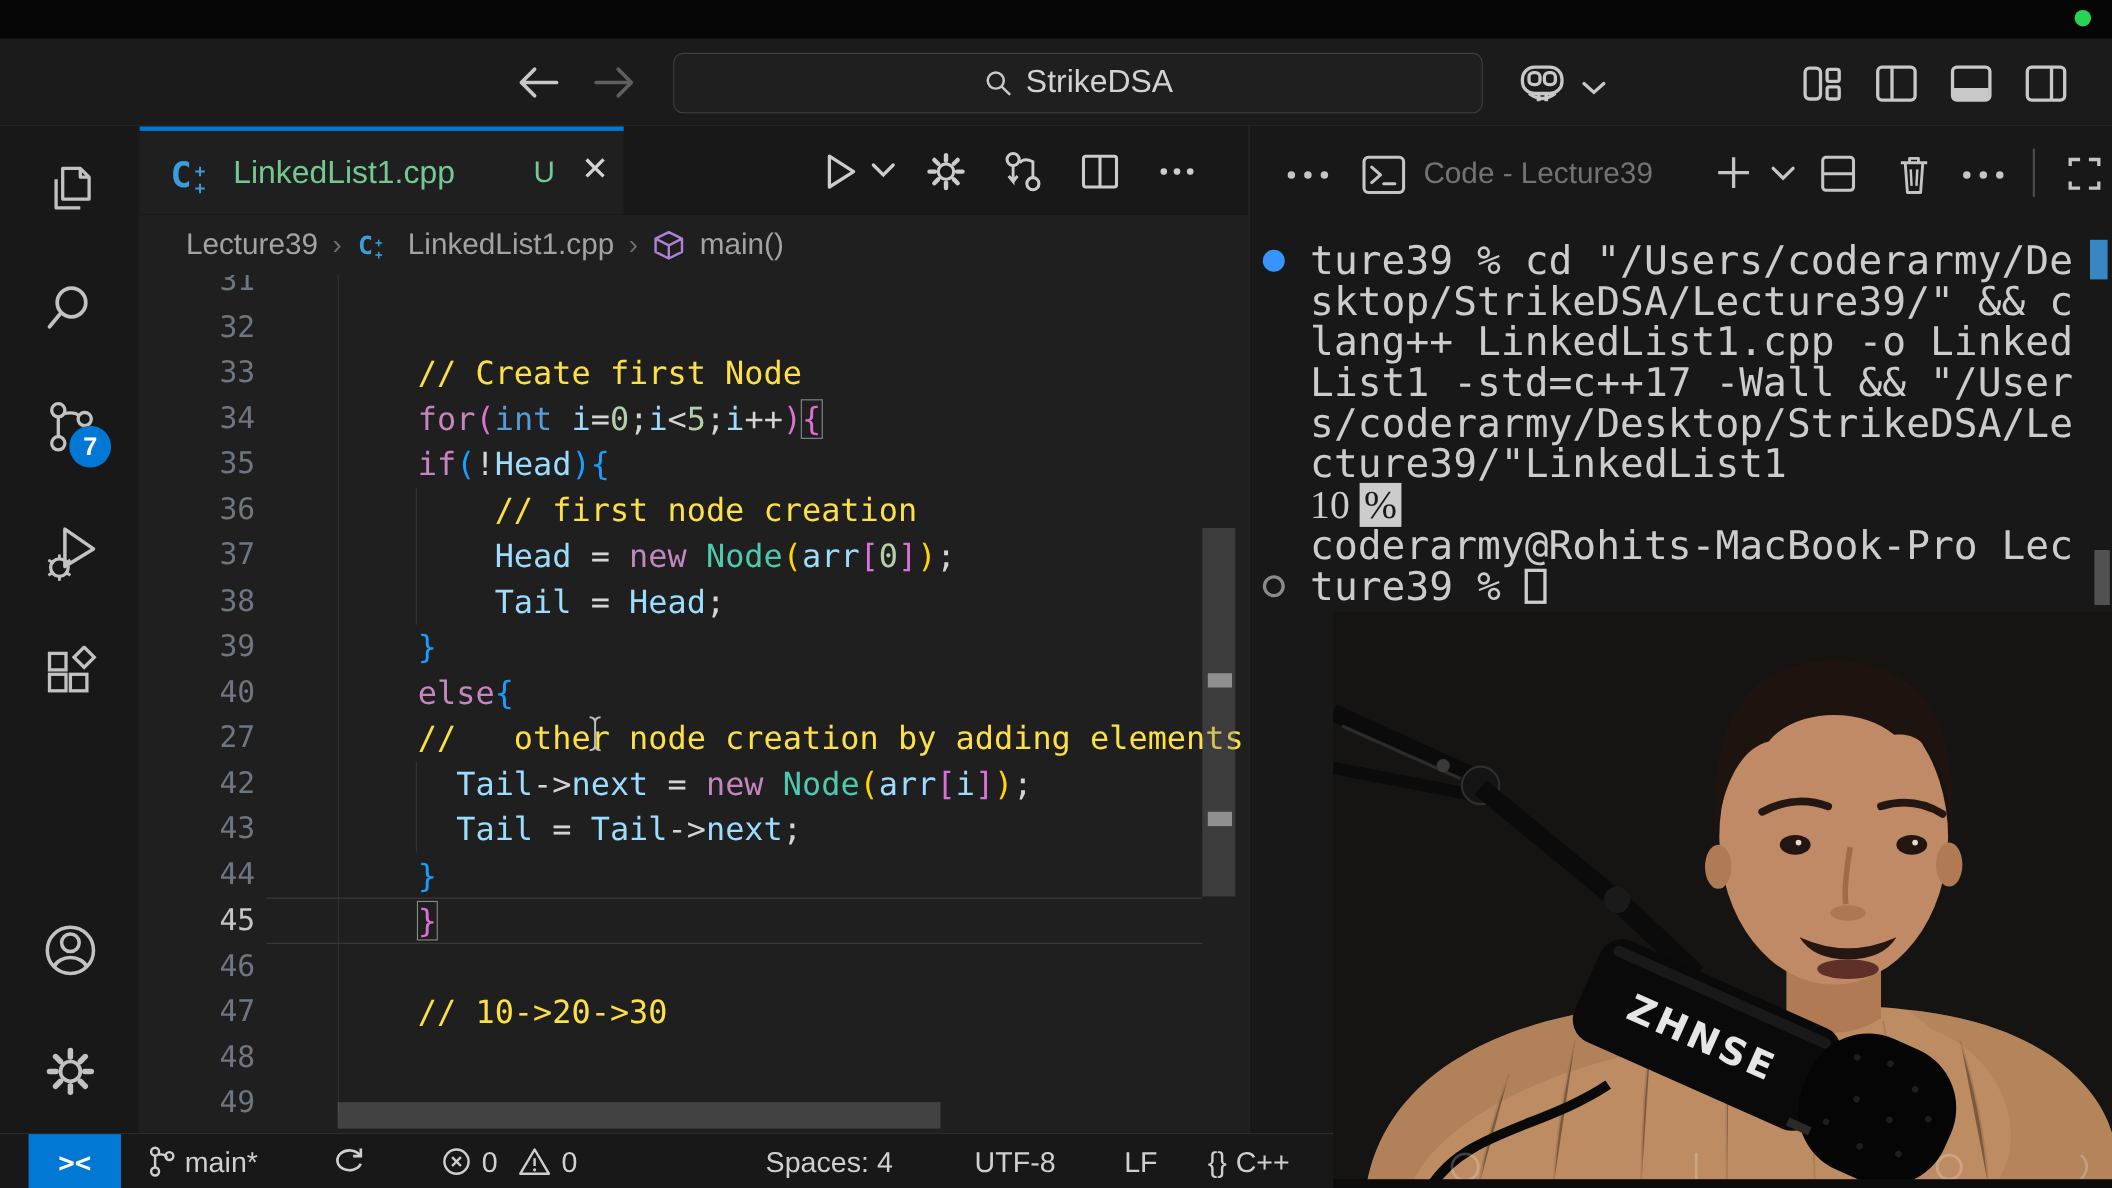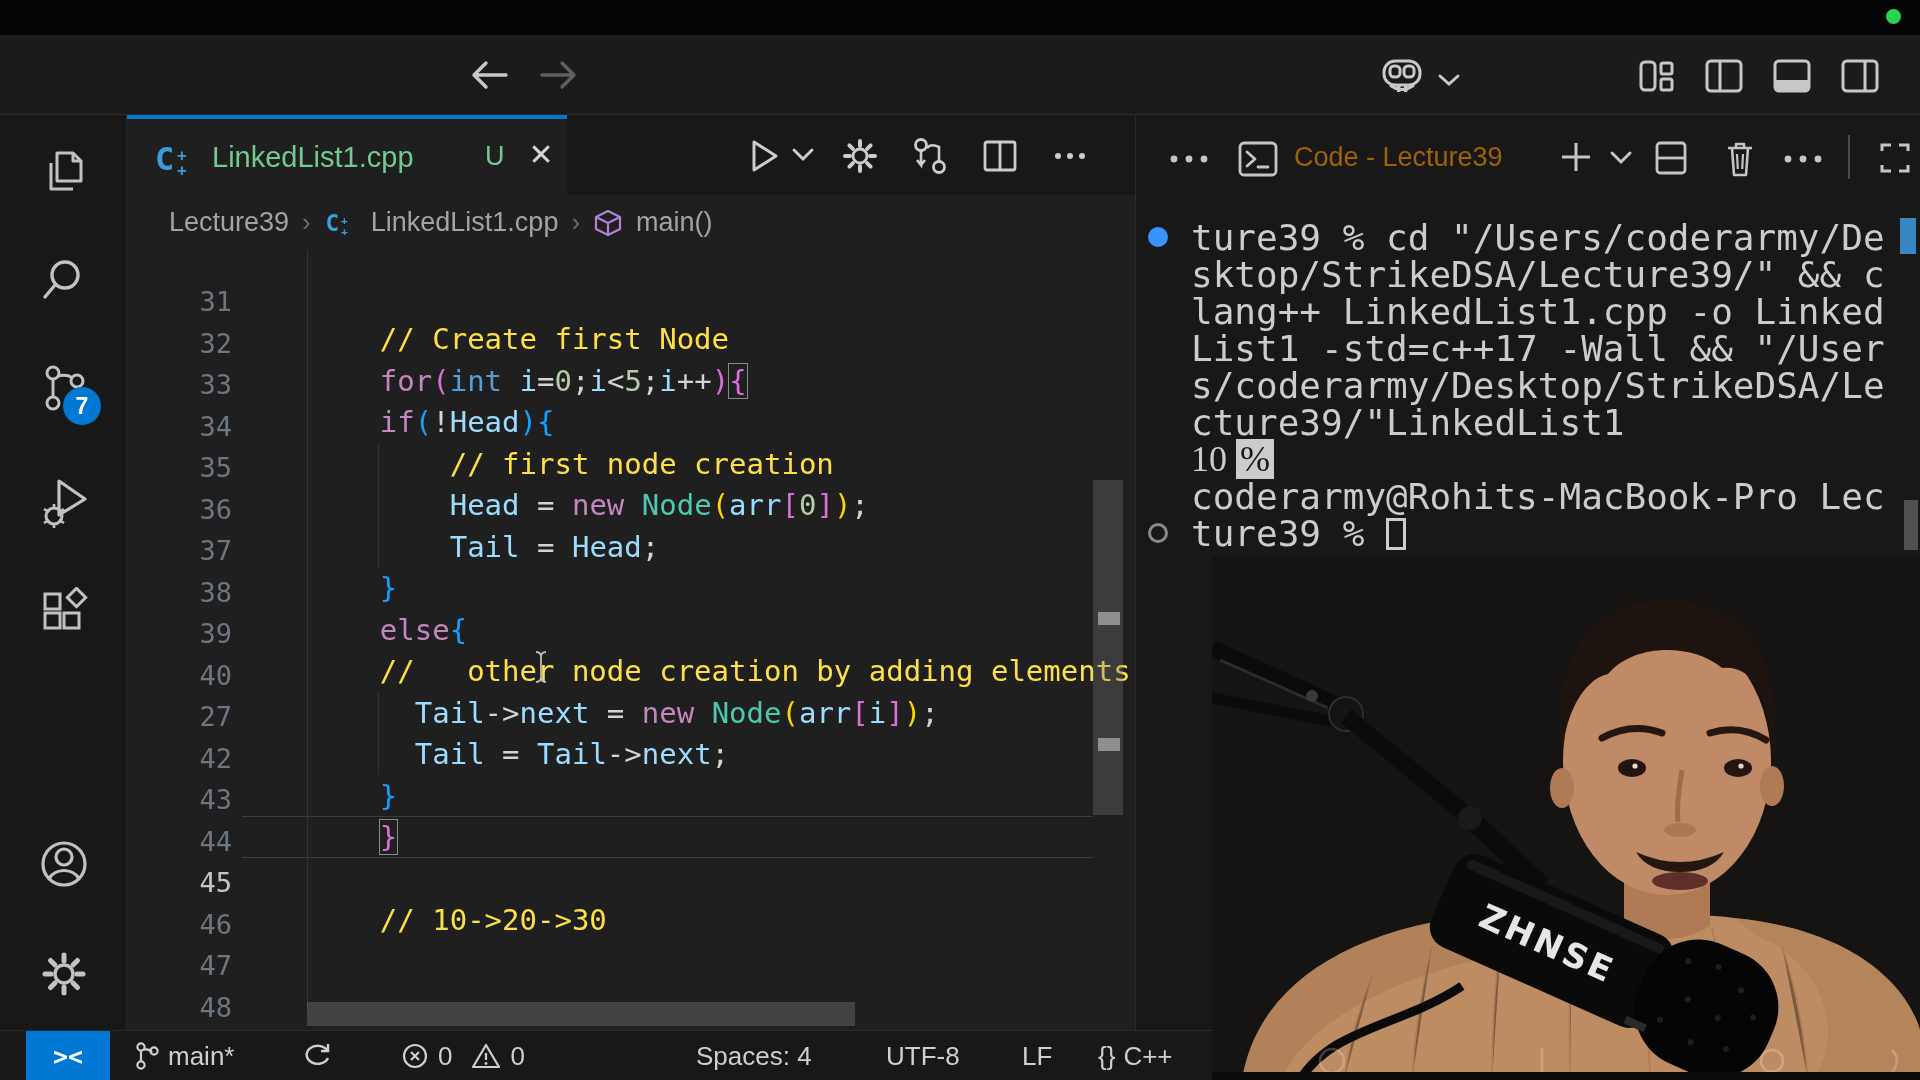--- a/index.html
+++ b/index.html
@@ -35,40 +35,40 @@
 
   #editor-group { left:127px; top:195px; width:1008px; height:835px; background:#1f1f1f; overflow:hidden; }
   #breadcrumb { position:absolute; left:0; top:0; width:1008px; height:55px; display:flex; align-items:center; padding-left:42px; gap:13px;
                 color:#a3a3a3; font-size:27px; }
   .bc-sep { color:#6e6e6e; font-size:26px; }
 
   
   #code-area { position:absolute; left:0; top:55px; width:1008px; height:780px; overflow:hidden; }
   .code-row { position:absolute; left:0; width:1008px; height:42px; line-height:42px; white-space:pre;
               font-family:"DejaVu Sans Mono", monospace; }
-  .code-row .ln { display:inline-block; width:105px; text-align:right; font-size:27px; color:#6e7681; vertical-align:top;margin-top:46px; }
+  .code-row .ln { display:inline-block; width:105px; text-align:right; font-size:27px; color:#6e7681; vertical-align:top; }
   .code-row .code { font-size:29px; margin-left:78px; }
   .code-row.current .ln { color:#c6c6c6; }
   .tk-c{color:#fde047} .tk-k{color:#c586c0} .tk-t{color:#569cd6} .tk-cl{color:#4ec9b0}
   .tk-v{color:#9cdcfe} .tk-n{color:#b5cea8} .tk-pl{color:#d4d4d4}
   .tk-b1{color:#ffd700} .tk-b2{color:#da70d6} .tk-b3{color:#179fff}
   .tk-b2x{color:#da70d6; outline:1px solid #8a8a8a;}
   #guide-main { left:180px; top:0; width:1px; height:762px; background:#333; }
   #guide-a { left:251px; top:193px; width:1px; height:125px; background:#333; }
   #guide-b { left:251px; top:442px; width:1px; height:83px; background:#333; }
   #current-line { left:115px; top:566px; width:851px; height:42px; border-top:1px solid #3d3d3d; border-bottom:1px solid #3d3d3d; }
   #v-scroll { left:966px; top:230px; width:30px; height:335px; background:rgba(121,121,121,0.32); }
   .ruler-mark { position:absolute; left:971px; width:22px; height:13px; background:#8f8f8f; }
   #h-scroll { left:180px; top:752px; width:548px; height:24px; background:rgba(121,121,121,0.40); }
 
   
   #panel { left:1135px; top:115px; width:785px; height:965px; background:#181818; border-left:1px solid #2b2b2b; overflow:hidden; z-index:2; }
   #panel-header { position:absolute; left:0; top:0; width:785px; height:90px; }
   .ph-item { position:absolute; top:22px; color:#c5c5c5; }
-  #panel-title { font-size:27px; color:#a16207; top:27px; }
+  #panel-title { font-size:27px; color:#737373; top:27px; }
   .term-line { position:absolute; left:55px; height:37px; line-height:37px; font-size:36px; color:#cccccc;
                font-family:"DejaVu Sans Mono", monospace; white-space:pre; }
   .term-deco { position:absolute; left:12px; width:20px; height:20px; border-radius:50%; }
   .deco-dot { background:#3794ff; }
   .deco-circle { border:3px solid #8a8a8a; }
   .inv { background:#cccccc; color:#181818; padding:0 4px; }
   .term-cursor { display:inline-block; width:20px; height:32px; border:3px solid #cccccc; vertical-align:-4px; }
   #term-scroll-blue { left:764px; top:103px; width:16px; height:36px; background:#3886c2; }
   #term-scroll-gray { left:768px; top:385px; width:14px; height:50px; background:rgba(150,150,150,0.45); }
 
@@ -86,20 +86,27 @@
 <div class="abs" id="top-strip"></div>
 <div class="abs" id="cam-dot"></div>
 
 <div class="abs" id="titlebar">
   <svg class="abs nav-arrow" style="left:468px" viewBox="0 0 44 40">
     <path d="M38 20 H8 M18 8 L6 20 L18 32" stroke="#c8c8c8" stroke-width="3.4" fill="none" stroke-linecap="round" stroke-linejoin="round"></path>
   </svg>
   <svg class="abs nav-arrow" style="left:536px" viewBox="0 0 44 40">
     <path d="M6 20 H36 M26 8 L38 20 L26 32" stroke="#5f5f5f" stroke-width="3.4" fill="none" stroke-linecap="round" stroke-linejoin="round"></path>
   </svg>
+  <div class="abs" id="searchbox">
+    <svg width="27" height="27" viewBox="0 0 24 24">
+      <circle cx="10" cy="10" r="6.5" stroke="#c8c8c8" stroke-width="2" fill="none"></circle>
+      <path d="M15 15 L21 21" stroke="#c8c8c8" stroke-width="2" stroke-linecap="round"></path>
+    </svg>
+    <span>StrikeDSA</span>
+  </div>
   <svg class="abs tb-icon" style="left:1378px" viewBox="0 0 48 46">
     <rect x="6" y="8" width="36" height="24" rx="11" stroke="#c8c8c8" stroke-width="3" fill="none"></rect>
     <rect x="12" y="13" width="10" height="11" rx="4" stroke="#c8c8c8" stroke-width="3" fill="none"></rect>
     <rect x="26" y="13" width="10" height="11" rx="4" stroke="#c8c8c8" stroke-width="3" fill="none"></rect>
     <path d="M12 32 q12 9 24 0" stroke="#c8c8c8" stroke-width="3" fill="none"></path>
     <rect x="19" y="33" width="3.4" height="6" fill="#c8c8c8"></rect>
     <rect x="26" y="33" width="3.4" height="6" fill="#c8c8c8"></rect>
   </svg>
   <svg class="abs" style="left:1434px; top:35px; width:30px; height:20px;" viewBox="0 0 30 20">
     <path d="M6 6 L15 14 L24 6" stroke="#c8c8c8" stroke-width="3" fill="none" stroke-linecap="round"></path>

